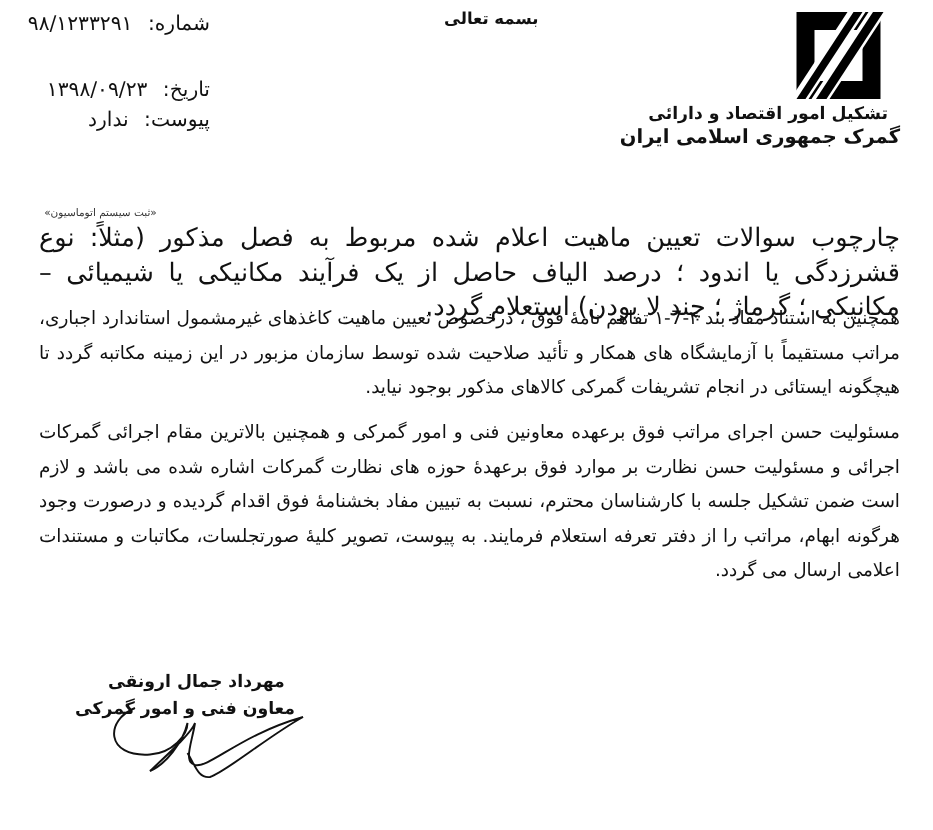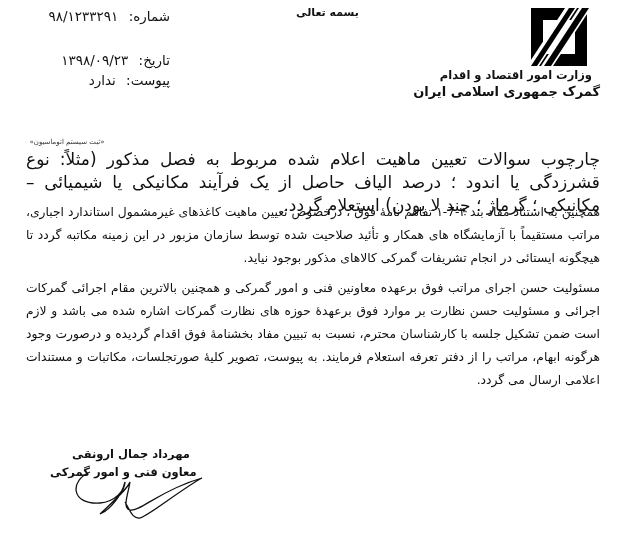--- a/index.html
+++ b/index.html
@@ -5,21 +5,21 @@
     html, body { margin:0; padding:0; }
     body {
       width:622px; height:553px; background:#ffffff; position:relative; overflow:hidden;
       font-family:"DejaVu Sans", sans-serif; color:#111;
     }
     .abs { position:absolute; }
     .logo { left:527px; top:6px; width:64px; height:62px; }
     .ministry { right:30px; top:68px; font-weight:bold; font-size:11.5px; direction:rtl; text-align:right; white-space:nowrap; }
     .customs { right:22px; top:84px; font-weight:bold; font-size:13px; direction:rtl; text-align:center; white-space:nowrap; }
     .bismillah { left:296px; top:6px; font-weight:bold; font-size:11px; direction:rtl; white-space:nowrap; }
-    .meta { left:0; width:140px; direction:rtl; text-align:right; font-size:13.5px; white-space:nowrap;margin-left:30px; }
+    .meta { left:0; width:140px; direction:rtl; text-align:right; font-size:13.5px; white-space:nowrap; }
     .meta .lbl { margin-left:6px; }
     .meta .val { direction:ltr; unicode-bidi:embed; }
     .stamp { left:22px; top:138px; width:90px; font-size:7px; direction:rtl; text-align:center; color:#333; white-space:nowrap; }
     .body-text {
       left:26px; width:574px; direction:rtl; text-align:justify; text-align-last:right;
       font-family:"DejaVu Sans", sans-serif; font-size:12.3px; line-height:23px; color:#111;
     }
     .p1 { top:148px; font-size:17px; }
     .p2 { top:201px; }
     .p3 { top:277px; }
@@ -31,21 +31,21 @@
 <body>
 
 <svg class="abs logo" viewBox="0 0 64 62">
   <path d="M4 2 H60 V60 H4 Z M16 14 V48 H48 V14 Z" fill="#000" fill-rule="evenodd"></path>
   <polygon points="38,2 50,2 12,60 0,60" fill="#fff"></polygon>
   <polygon points="52,2 64,2 26,60 14,60" fill="#fff"></polygon>
   <polygon points="42,2 48,2 10,60 4,60" fill="#000"></polygon>
   <polygon points="55,2 62,2 24,60 17,60" fill="#000"></polygon>
 </svg>
 
-<div class="abs ministry">وزارت امور اقتصاد و اقدام</div>
+<div class="abs ministry">تشکیل امور اقتصاد و دارائی</div>
 <div class="abs customs">گمرک جمهوری اسلامی ایران</div>
 <div class="abs bismillah">بسمه تعالی</div>
 
 <div class="abs meta" style="top:8px; left:0; width:140px;">
   <span class="lbl">شماره:</span>
   <span class="val">۹۸/۱۲۳۳۲۹۱</span>
 </div>
 <div class="abs meta" style="top:52px;">
   <span class="lbl">تاریخ:</span>
   <span class="val">۱۳۹۸/۰۹/۲۳</span>

